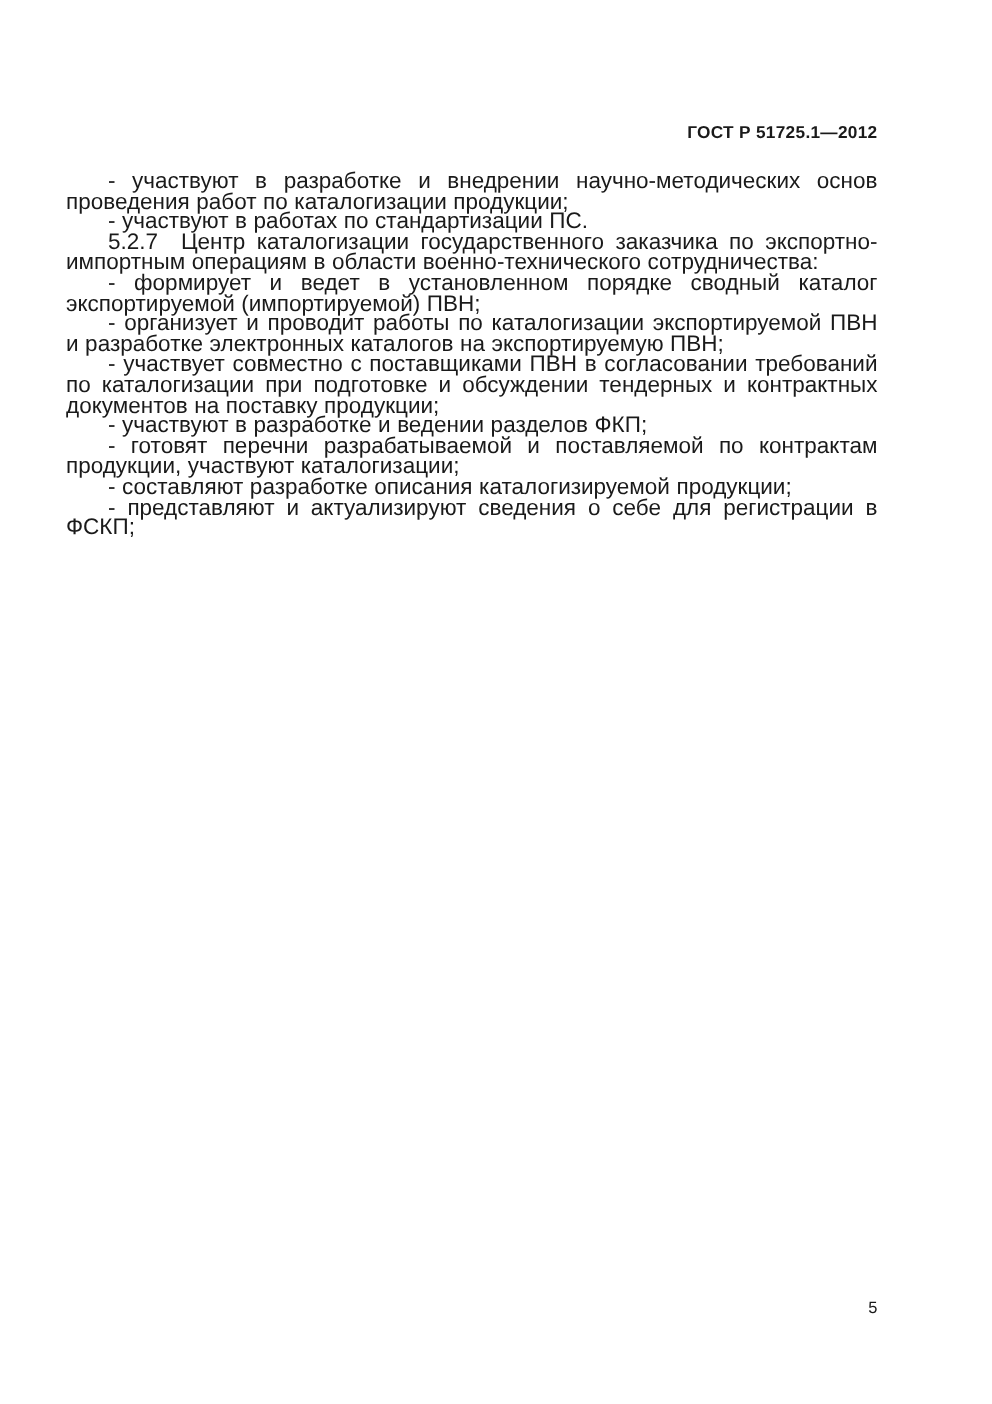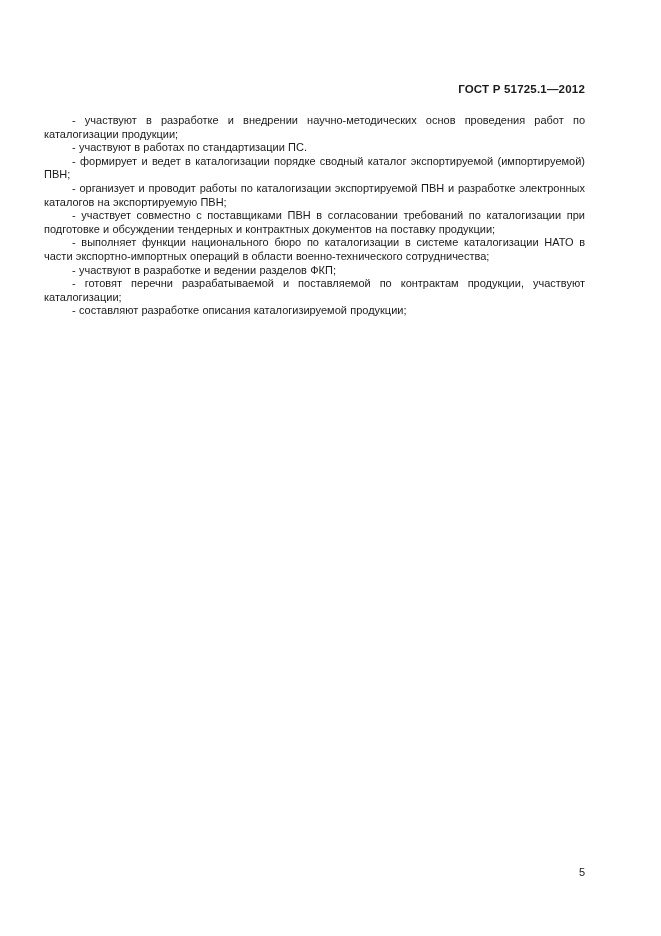--- a/index.html
+++ b/index.html
@@ -30,21 +30,21 @@
     white-space: nowrap;
   }
   .content {
     position: absolute;
     top: 88px;
     left: 44px;
     width: 541px;
   }
   .content p {
     margin: 0;
-    font-size: 11px;
+    font-size: 15px;
     line-height: 13.6px;
     text-align: justify;
     text-indent: 28px;
     word-spacing: 0.2px;
   }
   .page-number {
     position: absolute;
     top: 840px;
     left: 44px;
     width: 541px;
@@ -55,23 +55,24 @@
 </style>
 </head>
 <body>
 
 <div class="page">
   <div class="header">ГОСТ Р 51725.1—2012</div>
 
   <div class="content">
       <p>- участвуют в разработке и внедрении научно-методических основ проведения работ по каталогизации продукции;</p>
       <p>- участвуют в работах по стандартизации ПС.</p>
-      <p>- формирует и ведет в каталогизации порядке сводный каталог экспортируемой (импортируемой) ПВН;</p>
+      <p>5.2.7&nbsp; Центр каталогизации государственного заказчика по экспортно-импортным операциям в области военно-технического сотрудничества:</p>
+      <p>- формирует и ведет в установленном порядке сводный каталог экспортируемой (импортируемой) ПВН;</p>
       <p>- организует и проводит работы по каталогизации экспортируемой ПВН и разработке электронных каталогов на экспортируемую ПВН;</p>
       <p>- участвует совместно с поставщиками ПВН в согласовании требований по каталогизации при подготовке и обсуждении тендерных и контрактных документов на поставку продукции;</p>
-      <p>- выполняет функции национального бюро по каталогизации в системе каталогизации НАТО в части экспортно-импортных операций в области военно-технического сотрудничества;</p>
       <p>- участвуют в разработке и ведении разделов ФКП;</p>
       <p>- готовят перечни разрабатываемой и поставляемой по контрактам продукции, участвуют каталогизации;</p>
       <p>- составляют разработке описания каталогизируемой продукции;</p>
+      <p>- представляют и актуализируют сведения о себе для регистрации в ФСКП;</p>
     </div>
 
   <div class="page-number">5</div>
 </div>
 
 </body></html>

